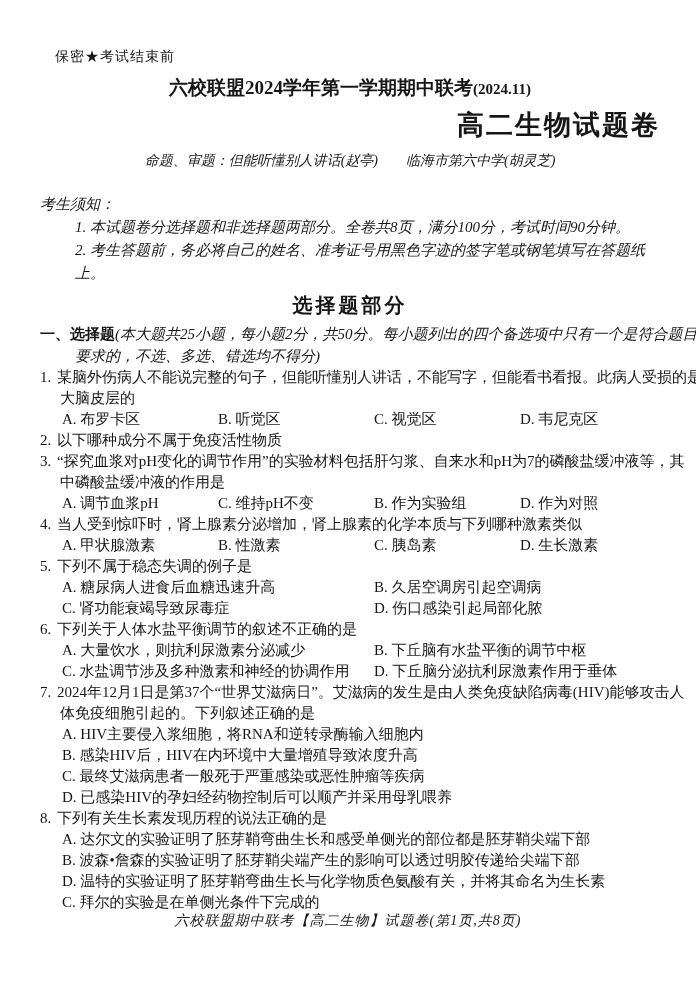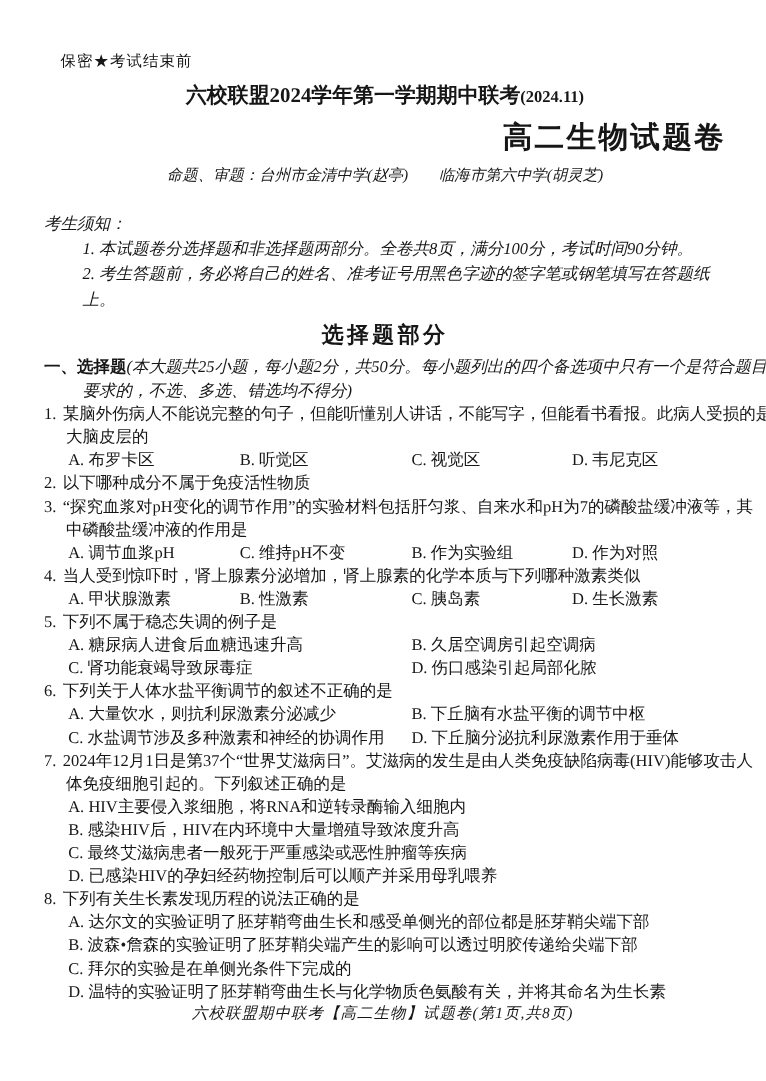--- a/index.html
+++ b/index.html
@@ -47,21 +47,21 @@
 <div class="page">
 
   <div class="secrecy">保密★考试结束前</div>
 
   <div class="exam-title">
     <span>六校联盟2024学年第一学期期中联考</span><span class="date">(2024.11)</span>
   </div>
 
   <div class="paper-title">高二生物试题卷</div>
 
-  <div class="setter">命题、审题：台州市金清中学(赵亭)　　临海市第六中学(胡灵芝)</div>
+  <div class="setter">命题、审题：但能听懂别人讲话(赵亭)　　临海市第六中学(胡灵芝)</div>
 
   <div class="notice">
     <div class="n-line">考生须知：</div>
     <div class="n-line indent">1. 本试题卷分选择题和非选择题两部分。全卷共8页，满分100分，考试时间90分钟。</div>
     <div class="n-line indent">2. 考生答题前，务必将自己的姓名、准考证号用黑色字迹的签字笔或钢笔填写在答题纸上。</div>
   </div>
 
   <div class="section-title">选择题部分</div>
 
   <div class="intro">
@@ -144,23 +144,23 @@
       </div>
       <div class="question">
         <div class="q-line"><span class="qnum">8.</span><span>下列有关生长素发现历程的说法正确的是</span></div>
         <div class="q-line opt-row cols1">
           <span class="opt"><span>A.</span> <span>达尔文的实验证明了胚芽鞘弯曲生长和感受单侧光的部位都是胚芽鞘尖端下部</span></span>
         </div>
         <div class="q-line opt-row cols1">
           <span class="opt"><span>B.</span> <span>波森•詹森的实验证明了胚芽鞘尖端产生的影响可以透过明胶传递给尖端下部</span></span>
         </div>
         <div class="q-line opt-row cols1">
-          <span class="opt"><span>C.</span> <span>拜尔的实验是在单侧光条件下完成的</span></span>
+          <span class="opt"><span>D.</span> <span>温特的实验证明了胚芽鞘弯曲生长与化学物质色氨酸有关，并将其命名为生长素</span></span>
         </div>
         <div class="q-line opt-row cols1">
-          <span class="opt"><span>D.</span> <span>温特的实验证明了胚芽鞘弯曲生长与化学物质色氨酸有关，并将其命名为生长素</span></span>
+          <span class="opt"><span>C.</span> <span>拜尔的实验是在单侧光条件下完成的</span></span>
         </div>
       </div>
     </div>
 
 </div>
 
 <div class="footer">六校联盟期中联考【高二生物】试题卷(第1页,共8页)</div>
 
 </body></html>

